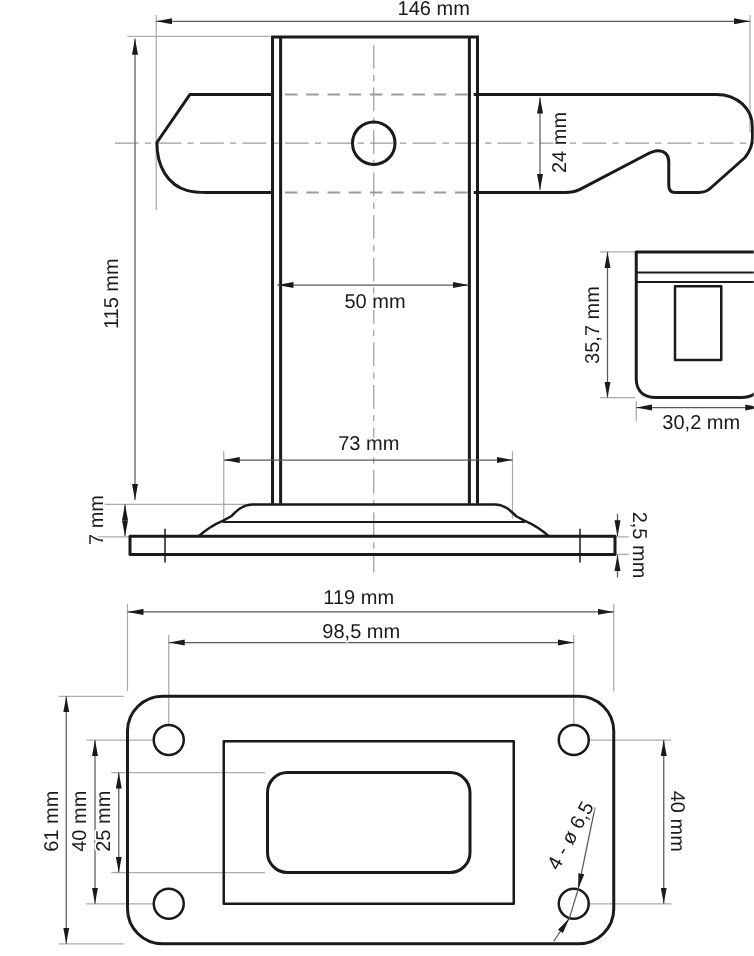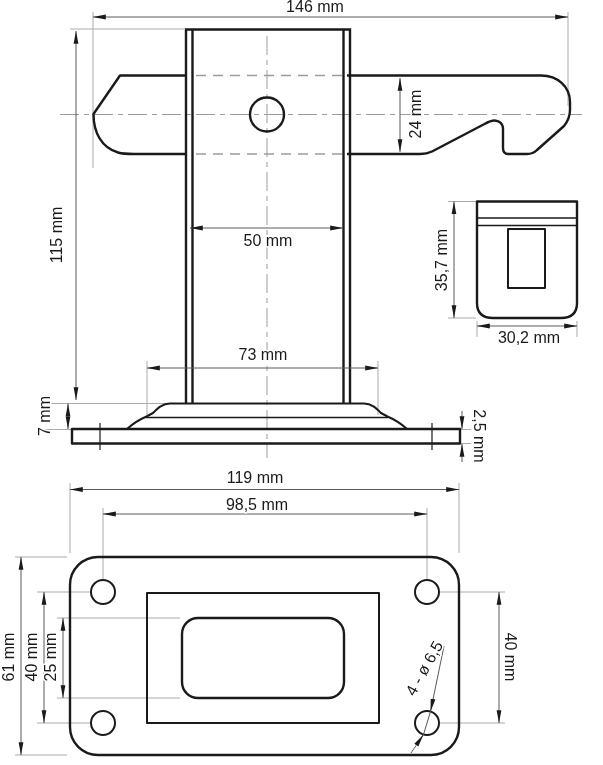--- a/index.html
+++ b/index.html
@@ -1,16 +1,16 @@
 <!DOCTYPE html>
 <html style="--bg: #ffffff; --line: #1a1a1a; --dim: #5a5a5a; --ext: #ababab; --center: #9c9c9c; --hidden: #9c9c9c;"><head>
 <meta charset="utf-8">
 <style>
   html,body{margin:0;padding:0;background:var(--bg,#ffffff);}
-  .canvas{width:503px;height:765px;position:relative;background:var(--bg,#ffffff);}
+  .canvas{width:503px;height:765px;position:relative;background:var(--bg,#ffffff);padding-left:32px;}
   svg{display:block;}
   svg text{
     font-family:"Liberation Sans",sans-serif;
     font-size:16px;
     fill:var(--line,#1a1a1a);
     paint-order:stroke fill;
     stroke:#ffffff;
     stroke-width:3px;
     stroke-linejoin:round;
   }

